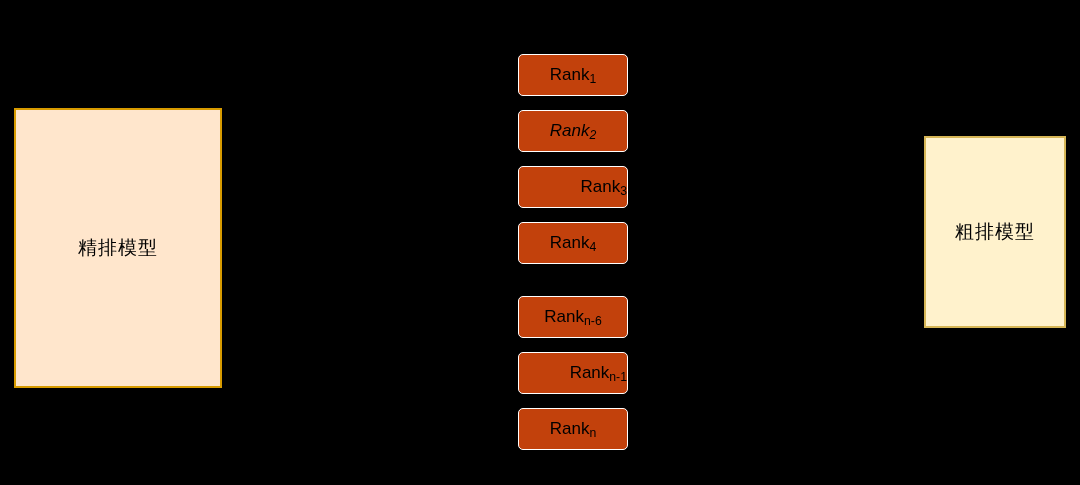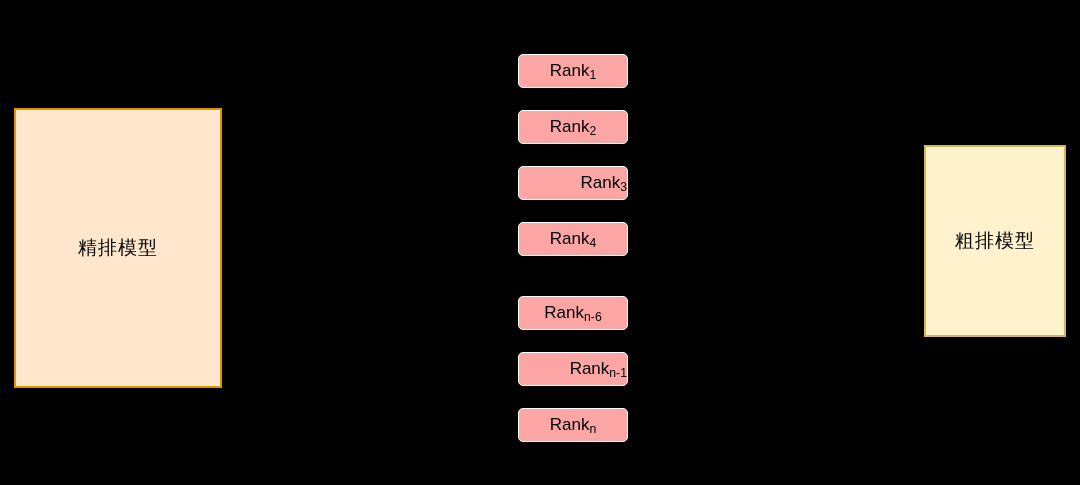--- a/index.html
+++ b/index.html
@@ -32,31 +32,31 @@
   .model-left {
     left: 14px;
     top: 108px;
     width: 208px;
     height: 280px;
     background: #ffe6cc;
     border-color: #d79b00;
   }
   .model-right {
     left: 924px;
-    top: 145px;
+    top: 136px;
     width: 142px;
     height: 192px;
     background: #fff2cc;
     border-color: #d6b656;
   }
   .rank-box {
     left: 518px;
     width: 110px;
-    height: 34px;
-    background: #fca5a5;
+    height: 42px;
+    background: #c2410c;
     border: 1px solid #ffffff;
     border-radius: 5px;
     color: #000000;
     font-size: 17px;
     font-family: "Liberation Sans", sans-serif;
   }
   .rank-label {
     display: inline-block;
     white-space: nowrap;
   }
@@ -76,21 +76,21 @@
   </div>
 
   <div class="box model-box model-right">
     <span>粗排模型</span>
   </div>
 
   <div id="rank-list">
       <div class="box rank-box" style="top: 54px;">
         <span class="rank-label"><span>Rank</span><sub>1</sub></span>
       </div>
-      <div class="box rank-box" style="top: 110px;">
+      <div class="box rank-box" style="top: 110px; font-style: italic;">
         <span class="rank-label"><span>Rank</span><sub>2</sub></span>
       </div>
       <div class="box rank-box" style="top: 166px; justify-content: flex-end;">
         <span class="rank-label"><span>Rank</span><sub>3</sub></span>
       </div>
       <div class="box rank-box" style="top: 222px;">
         <span class="rank-label"><span>Rank</span><sub>4</sub></span>
       </div>
       <div class="box rank-box" style="top: 296px;">
         <span class="rank-label"><span>Rank</span><sub>n-6</sub></span>

